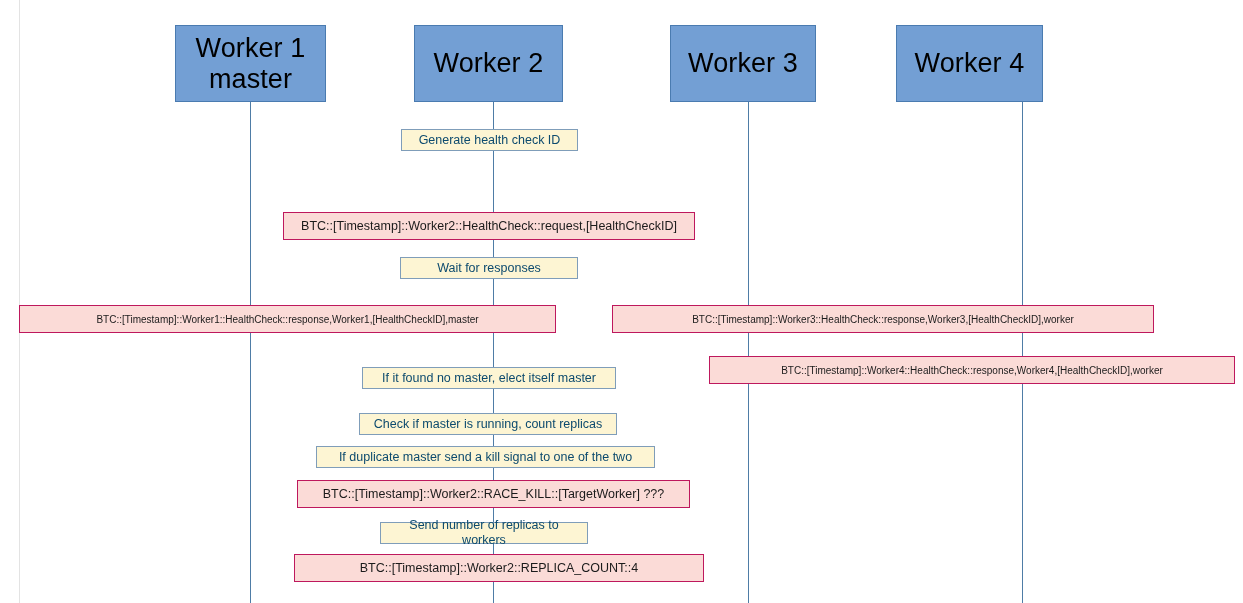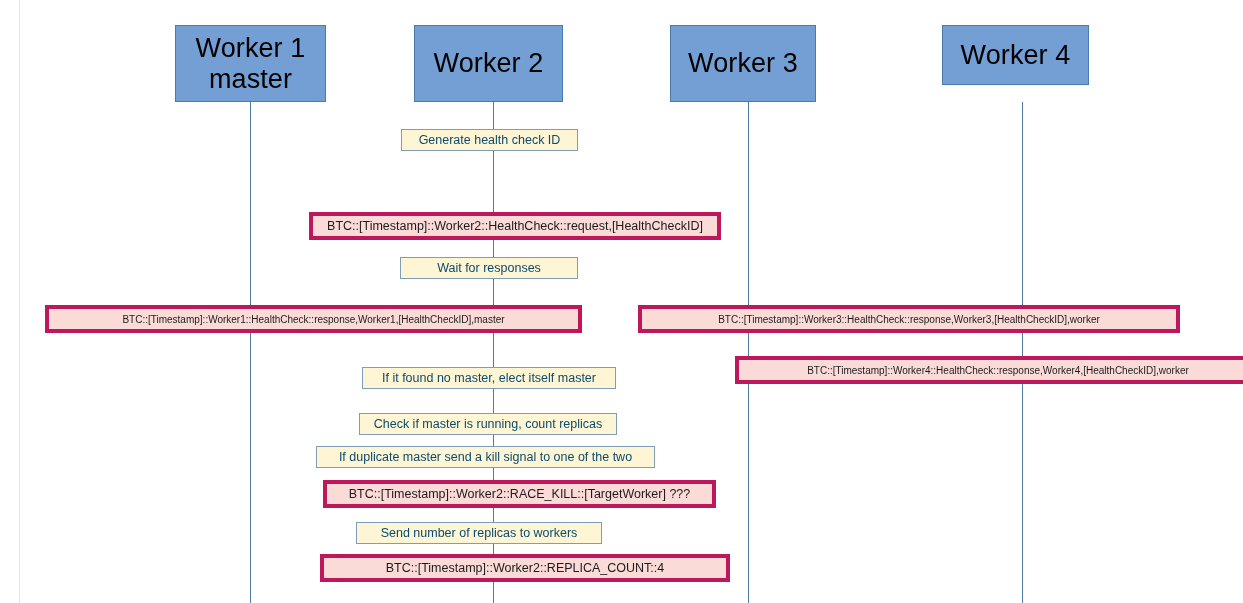--- a/index.html
+++ b/index.html
@@ -69,51 +69,50 @@
     line-height: 15px;
     white-space: pre-line;
     padding: 0 6px;
   }
 
   
   .msg {
     position: absolute;
     box-sizing: border-box;
     background: #fbdbd7;
-    border: 4px solid #be185d;
+    border: 1px solid #be185d;
     color: #1b1b1b;
     display: flex;
     align-items: center;
     justify-content: center;
     text-align: center;
     font-size: 12.5px;
     line-height: 15px;
     white-space: pre;
     padding: 0 6px;
-    margin-left: 26px;
   }
   .msg.nowrap-shrink { font-size: 10px; }
 </style>
 </head>
 <body>
 
 <div id="canvas">
 
   <div class="page-rule left"></div>
 
   <div class="lifeline" style="left:250px"></div>
   <div class="lifeline" style="left:493px"></div>
   <div class="lifeline" style="left:748px"></div>
   <div class="lifeline" style="left:1022px"></div>
 
   <div class="actor" style="left:175px;top:25px;width:151px;height:77px">Worker 1
 master</div>
   <div class="actor" style="left:414px;top:25px;width:149px;height:77px">Worker 2</div>
   <div class="actor" style="left:670px;top:25px;width:146px;height:77px">Worker 3</div>
-  <div class="actor" style="left:942px;top:25px;width:147px;height:60px">Worker 4</div>
+  <div class="actor" style="left:896px;top:25px;width:147px;height:77px">Worker 4</div>
 
   <div class="note" style="left:401px;top:129px;width:177px;height:22px">Generate health check ID</div>
 
 
   <div class="msg" style="left:283px;top:212px;width:412px;height:28px">BTC::[Timestamp]::Worker2::HealthCheck::request,[HealthCheckID]</div>
 
   <div class="note" style="left:400px;top:257px;width:178px;height:22px">Wait for responses</div>
 
   <div class="msg nowrap-shrink" style="left:19px;top:305px;width:537px;height:28px">BTC::[Timestamp]::Worker1::HealthCheck::response,Worker1,[HealthCheckID],master</div>
 
@@ -122,17 +121,17 @@
   <div class="msg nowrap-shrink" style="left:709px;top:356px;width:526px;height:28px">BTC::[Timestamp]::Worker4::HealthCheck::response,Worker4,[HealthCheckID],worker</div>
 
   <div class="note" style="left:362px;top:367px;width:254px;height:22px">If it found no master, elect itself master</div>
 
   <div class="note" style="left:316px;top:446px;width:339px;height:22px">If duplicate master send a kill signal to one of the two</div>
 
   <div class="note" style="left:359px;top:413px;width:258px;height:22px">Check if master is running, count replicas</div>
 
   <div class="msg" style="left:297px;top:480px;width:393px;height:28px">BTC::[Timestamp]::Worker2::RACE_KILL::[TargetWorker] ???</div>
 
-  <div class="note" style="left:356px;top:522px;width:246px;height:22px">Send number of replicas to workers</div>
+  <div class="note" style="left:380px;top:522px;width:208px;height:22px">Send number of replicas to workers</div>
 
   <div class="msg" style="left:294px;top:554px;width:410px;height:28px">BTC::[Timestamp]::Worker2::REPLICA_COUNT::4</div>
 
 </div>
 
 </body></html>

